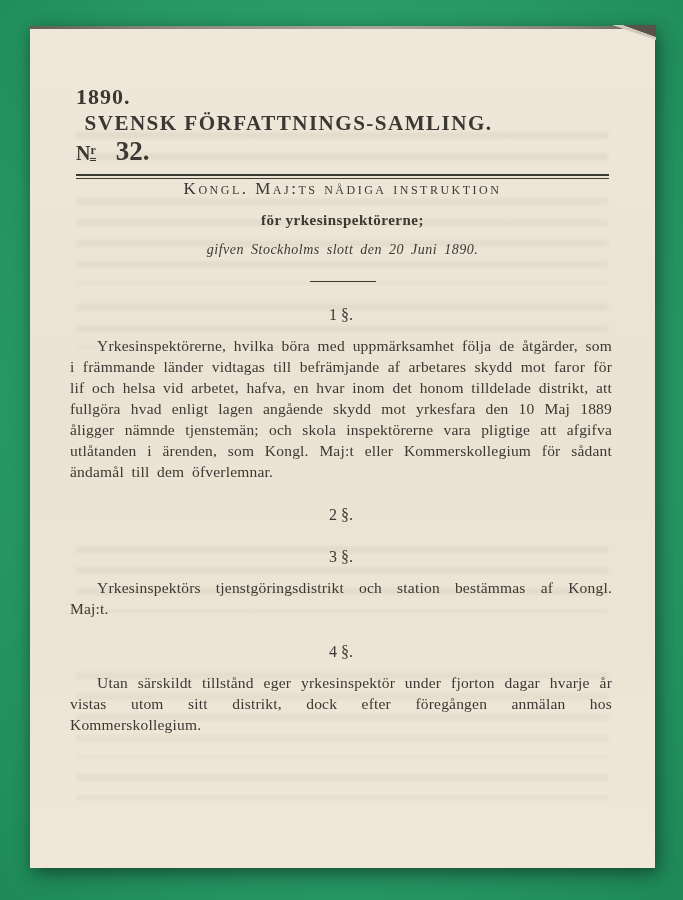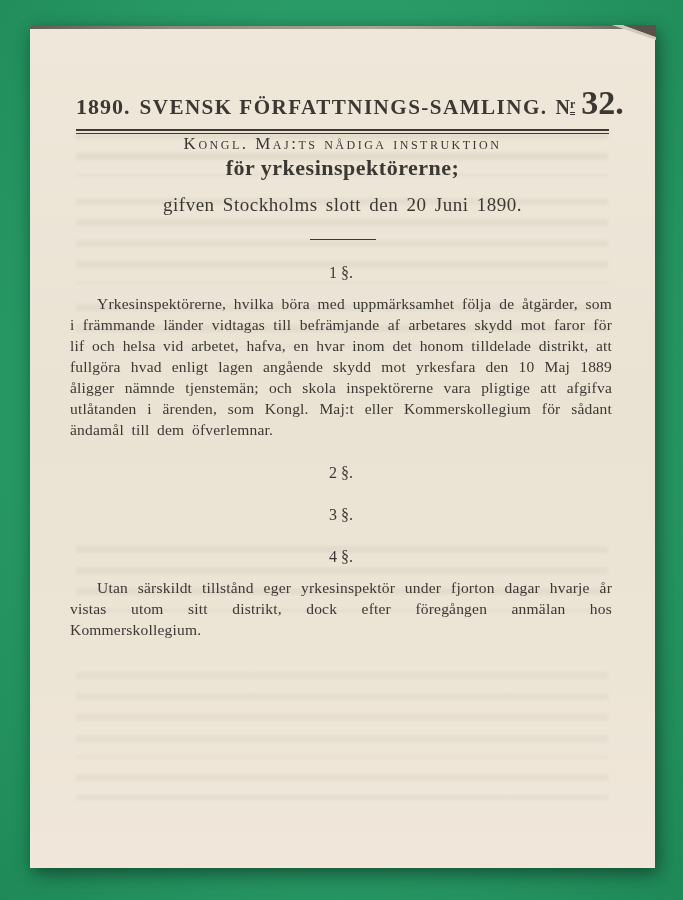--- a/index.html
+++ b/index.html
@@ -42,44 +42,45 @@
   .g2{top:172px;height:86px;opacity:.30;}
   .g3{top:278px;height:44px;opacity:.30;}
   .g4{top:520px;height:66px;opacity:.30;}
   .g5{top:646px;height:86px;opacity:.28;}
   .g6{top:748px;height:26px;opacity:.30;}
 
   .content{position:relative;z-index:1;height:100%;}
   .header-row{
     display:flex; justify-content:space-between; align-items:baseline;
     padding:58px 46px 0 46px;
+    flex-direction:column;
   }
   .year{font-size:22px; font-weight:bold; letter-spacing:1px;}
   .masthead{
     font-size:22px; font-weight:bold; letter-spacing:1.5px;
     transform:scaleX(0.96); transform-origin:center;
     white-space:nowrap;
   }
   .issue{font-weight:bold; white-space:nowrap;}
   .issue .nr{font-size:20px;}
   .issue sup{
     font-size:12px; vertical-align:6px;
     border-bottom:3px double var(--ink); padding-bottom:1px;
   }
-  .issue .num{font-size:34px; margin-left:6px;}
+  .issue .num{font-size:27px; margin-left:20px;}
   .double-rule{
     margin:7px 46px 0 46px; height:5px;
     border-top:2px solid #3c3933; border-bottom:1px solid #3c3933;
   }
   .title-block{text-align:center;}
   .kicker{
     font-variant:small-caps; font-size:17px; letter-spacing:2.5px;
   }
-  .doc-title{margin-top:1px; font-size:22px; font-weight:bold; letter-spacing:.5px;}
-  .dateline{margin-top:13px; font-size:19px; letter-spacing:.5px; word-spacing:3px;}
+  .doc-title{margin-top:13px; font-size:15px; font-weight:bold; letter-spacing:.5px;}
+  .dateline{margin-top:13px; font-style:italic; font-size:14px; letter-spacing:.5px; word-spacing:3px;}
   .sep-rule{
     width:66px; height:1px; background:var(--ink);
     margin:23px auto 0 auto;
   }
   .sections{padding:0 43px 0 40px;}
   .section-heading{
     text-align:center; font-size:16px;
     margin-top:24px; margin-bottom:11px;
   }
   .para{
@@ -126,20 +127,21 @@
           </div>
   </div>
 
   <div class="section">
     <div class="section-heading">2 §.</div>
   </div>
 
   <div class="section">
     <div class="section-heading">3 §.</div>
     <div>
+            <p class="para">Yrkesinspektörs tjenstgöringsdistrikt och station bestämmas af Kongl. Maj:t.</p>
           </div>
   </div>
 
   <div class="section">
     <div class="section-heading">4 §.</div>
     <div>
             <p class="para">Utan särskildt tillstånd eger yrkesinspektör under fjorton dagar hvarje år vistas utom sitt distrikt, dock efter föregången anmälan hos Kommerskollegium.</p>
           </div>
   </div>
 </div>

